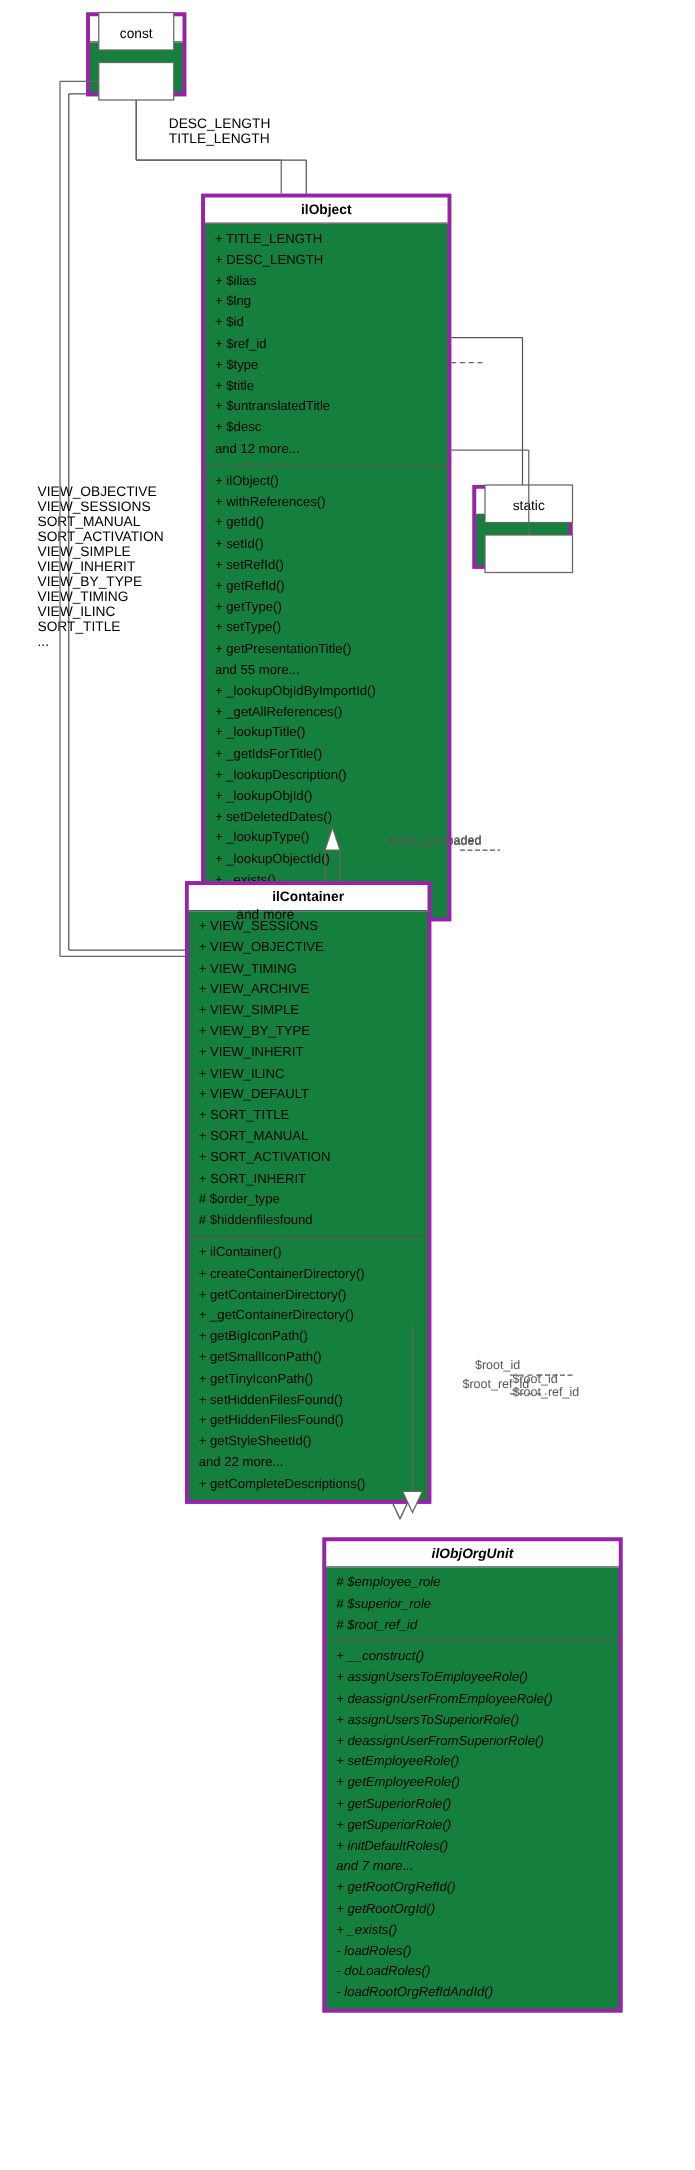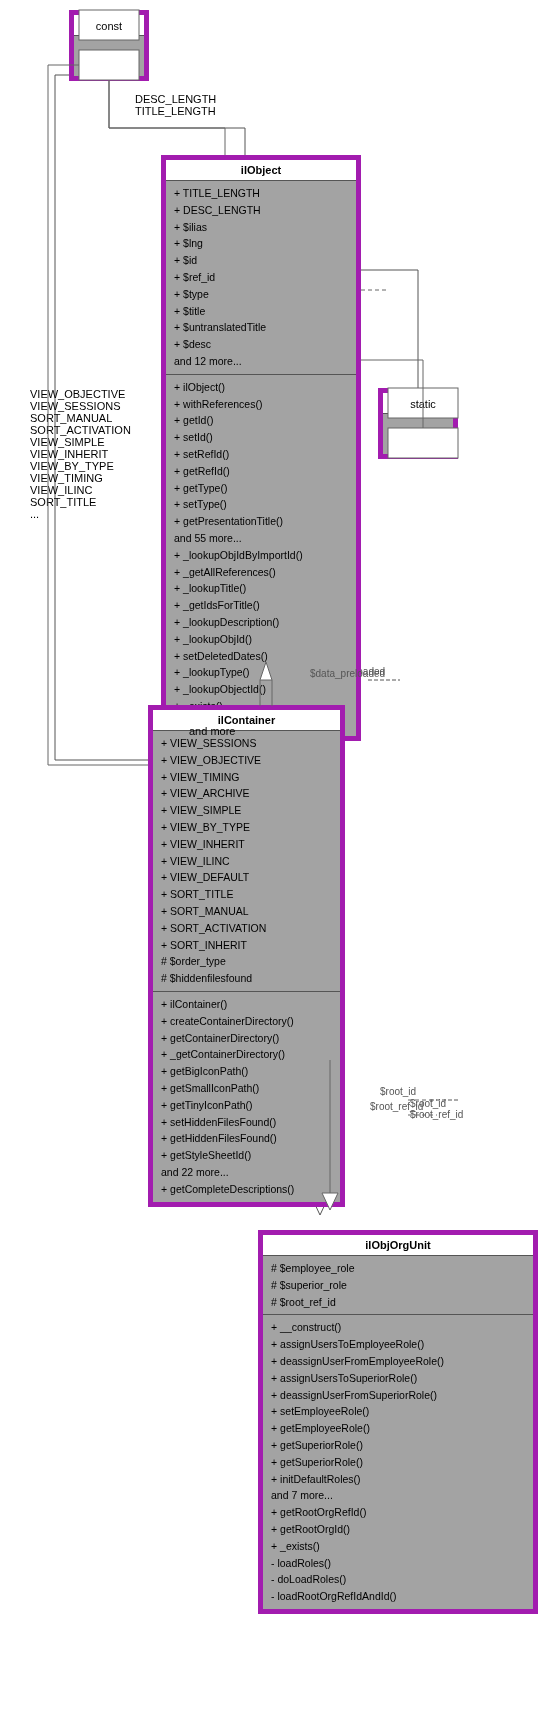--- a/index.html
+++ b/index.html
@@ -17,22 +17,22 @@
       position: relative;
       overflow-x: hidden;
     }
     .diagram-container {
       position: relative;
       width: 556px;
       height: 1736px;
     }
     .uml-box {
       position: absolute;
-      border: 5px solid #a21caf;
-      background: #a3a3a3;
+      border: 3px solid #a21caf;
+      background: #15803d;
     }
     .uml-box-header {
       background: #ffffff;
       border-bottom: 1px solid #555;
       padding: 4px 8px;
       text-align: center;
       font-weight: bold;
     }
     .uml-box-section {
       border-bottom: 1px solid #555;
@@ -203,21 +203,21 @@
 
   <div style="position:absolute; left:310px; top:668px; font-size:10px; color:#555;">
     $data_preloaded
   </div>
 
   <div style="position:absolute; left:410px; top:1098px; font-size:10px; color:#555;">
     <div>$root_id</div>
     <div>$root_ref_id</div>
   </div>
 
-  <div class="uml-box" style="left:258px; top:1230px; width:280px;">
+  <div class="uml-box" style="left:258px; top:1230px; width:240px;font-style:italic;">
     <div class="uml-box-header">
       <span>ilObjOrgUnit</span>
     </div>
     <div class="uml-box-section">
       <p># $employee_role</p>
       <p># $superior_role</p>
       <p># $root_ref_id</p>
     </div>
     <div class="uml-box-section">
       <p>+ __construct()</p>

